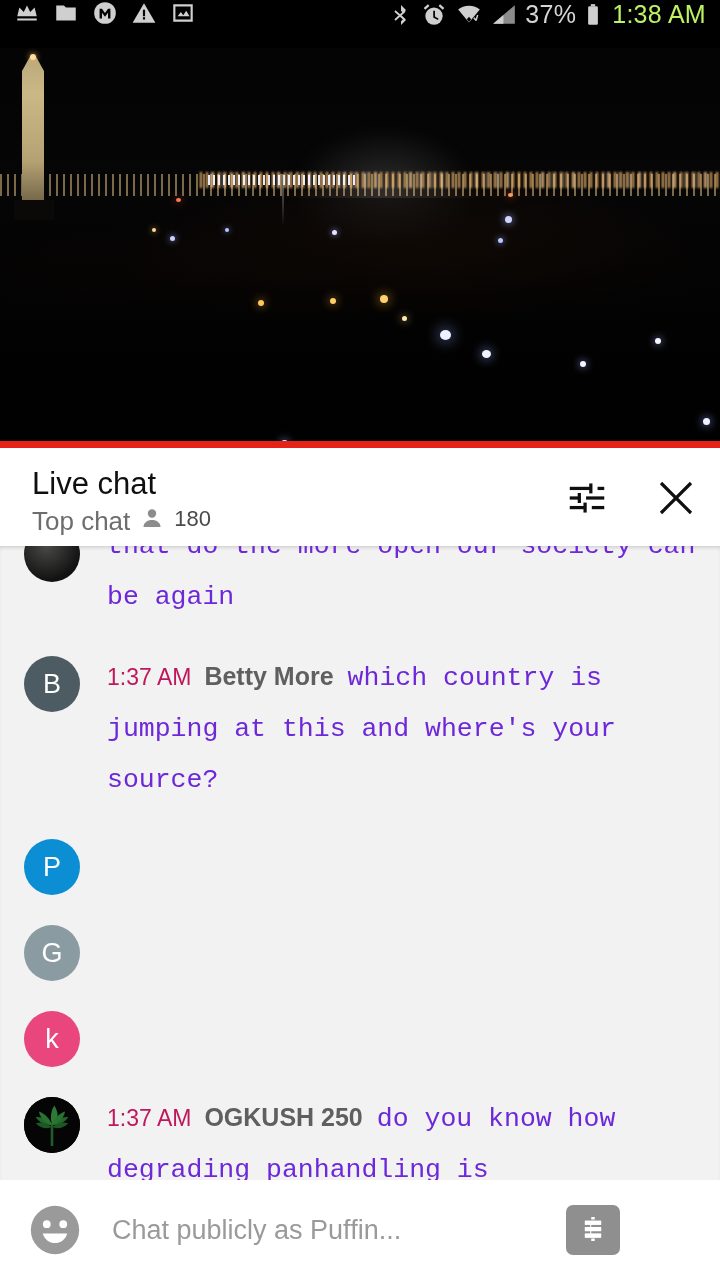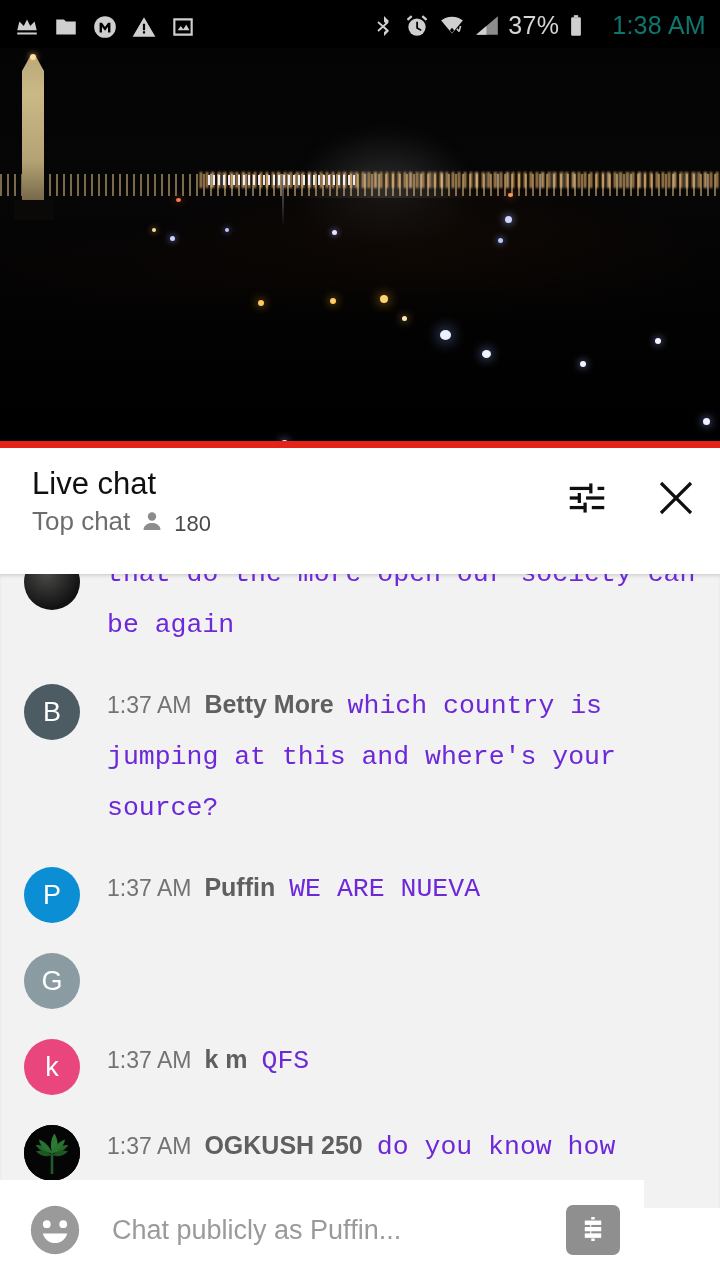--- a/index.html
+++ b/index.html
@@ -7,27 +7,27 @@
   body {
     font-family:"Liberation Sans", sans-serif;
     background:#ffffff;
     overflow:hidden;
   }
   .screen { position:relative; width:720px; height:1280px; background:#fff; }
 
   
   .statusbar {
     height:48px; background:#000; color:#cfcfcf;
-    display:flex; align-items:flex-end; padding:8px 14px;
+    display:flex; align-items:flex-start; padding:0 14px;
   }
   .sb-left { display:flex; align-items:center; gap:13px; }
   .sb-right { display:flex; align-items:center; gap:8px; margin-left:auto; }
   .sb-icon { display:block; fill:#cfcfcf; }
   .sb-text { font-size:25px; color:#d5d5d5; letter-spacing:.3px; }
-  .sb-time { font-size:25px; color:#0f766e; letter-spacing:.3px; margin-left:19px; }
+  .sb-time { font-size:25px; color:#bef264; letter-spacing:.3px; margin-left:2px; }
 
   
   .video {
     position:relative; width:720px; height:400px; overflow:hidden;
     background:#000;
   }
   .sky {
     position:absolute; inset:0;
     background:
       radial-gradient(ellipse 420px 120px at 58% 54%, rgba(90,40,10,.55), rgba(0,0,0,0) 70%),
@@ -76,26 +76,26 @@
   .ground {
     position:absolute; left:0; top:150px; width:720px; height:250px;
     background:linear-gradient(rgba(6,5,5,.6), #020202 55%, #000);
   }
   .progress {
     position:absolute; left:0; bottom:0; width:720px; height:7px; background:#e62117;
   }
 
   
   .chat-header {
-    height:126px; background:#fff; padding:20px 20px 0 32px;
+    height:98px; background:#fff; padding:20px 20px 0 32px;
     display:flex; align-items:flex-start; position:relative;
   }
   .ch-titles { display:flex; flex-direction:column; gap:5px; }
   .ch-title { font-size:31px; color:#0f0f0f; font-weight:400; line-height:1.05; }
-  .ch-sub { display:flex; align-items:flex-end; gap:10px; }
+  .ch-sub { display:flex; align-items:flex-start; gap:10px; }
   .ch-subtext { font-size:26px; color:#6d6d6d; }
   .ch-count { font-size:22px; color:#4a4a4a; }
   .ch-actions { margin-left:auto; display:flex; align-items:center; gap:42px; padding-top:6px; }
   .icon-btn { background:none; border:none; cursor:pointer; display:flex;
               align-items:center; justify-content:center; padding:0; }
 
   
   .chat-list {
     position:relative; background:#f2f2f2; height:634px; overflow:hidden;
     box-shadow:inset 0 3px 4px -2px rgba(0,0,0,.18);
@@ -103,21 +103,21 @@
   .msg { display:flex; padding:14px 20px 14px 24px; align-items:flex-start; }
   .msg.cut { padding-top:0; margin-top:-22px; }
   .avatar {
     width:56px; height:56px; border-radius:50%; flex:0 0 56px;
     display:flex; align-items:center; justify-content:center;
     color:#fff; font-size:27px; font-weight:400; margin-top:2px;
     overflow:hidden; position:relative;
   }
   .leaf { width:100%; height:100%; display:block; }
   .msg-body { padding-left:27px; font-size:0; line-height:44px; }
-  .ts { font-size:23px; color:#737373; }
+  .ts { font-size:23px; color:#be185d; }
   .author { font-size:25px; color:#5f5f5f; font-weight:bold; margin-left:13px; }
   .text { font-size:26.5px; color:#6d28d9; margin-left:14px;font-family:Liberation Mono, monospace; }
 
   
   .input-bar {
     position:absolute; left:0; bottom:0; width:644px; height:100px;
     background:#fff; display:flex; align-items:center; padding:0 24px 0 26px;
   }
   .emoji-btn { width:58px; height:58px; flex:0 0 58px; }
   .chat-input {
@@ -280,28 +280,26 @@
       <div class="msg cut">
         <div class="avatar" style="background: radial-gradient(circle at 40% 35%, rgb(74, 74, 72), rgb(18, 18, 18) 70%);"></div>
         <div class="msg-body"><span class="text" style="margin-left: 0px;">that do the more open our society can be again</span></div>
       </div>
       <div class="msg">
         <div class="avatar" style="background: rgb(77, 92, 99);">B</div>
         <div class="msg-body"><span class="ts">1:37 AM</span><span class="author">Betty More</span><span class="text">which country is jumping at this and where's your source?</span></div>
       </div>
       <div class="msg">
         <div class="avatar" style="background: rgb(11, 142, 211);">P</div>
-        <div class="msg-body"><span class="ts">1:37 AM</span><span class="author">Puffin</span><span class="text">WE ARE NUEVA</span></div>
       </div>
       <div class="msg">
         <div class="avatar" style="background: rgb(139, 155, 162);">G</div>
       </div>
       <div class="msg">
         <div class="avatar" style="background: rgb(232, 70, 124);">k</div>
-        <div class="msg-body"><span class="ts">1:37 AM</span><span class="author">k m</span><span class="text">QFS</span></div>
       </div>
       <div class="msg">
         <div class="avatar" style="background: rgb(0, 0, 0);">
           <svg class="leaf" viewBox="0 0 24 24">
             <rect width="24" height="24" fill="#050505"></rect>
             <path d="M12 21V11" stroke="#1f5c2a" stroke-width="1.1" fill="none"></path>
             <path d="M12 12c-1.6-2.4-4.4-3.6-7-3.4 1.4 2.3 4 3.6 7 3.4z" fill="#24672c"></path>
             <path d="M12 12c1.6-2.4 4.4-3.6 7-3.4-1.4 2.3-4 3.6-7 3.4z" fill="#24672c"></path>
             <path d="M12 13c-1.9-1.9-4.6-2.5-6.9-1.8 1.8 2 4.3 2.6 6.9 1.8z" fill="#1d5724"></path>
             <path d="M12 13c1.9-1.9 4.6-2.5 6.9-1.8-1.8 2-4.3 2.6-6.9 1.8z" fill="#1d5724"></path>

